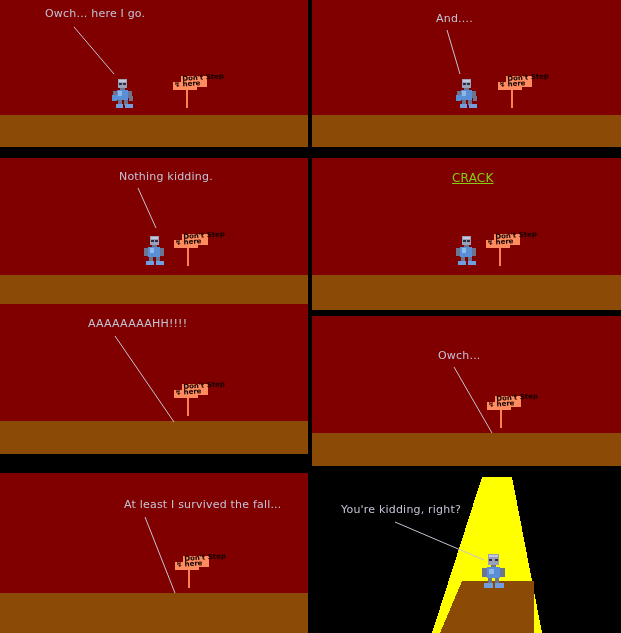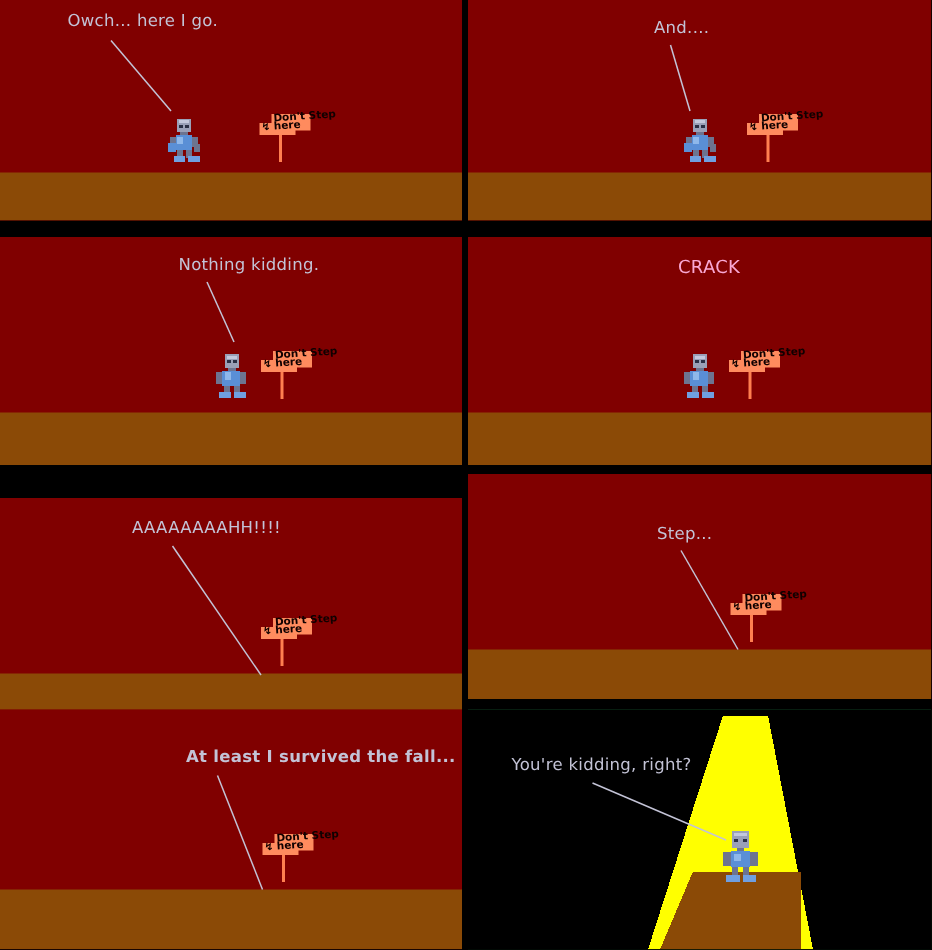--- a/index.html
+++ b/index.html
@@ -36,21 +36,22 @@
   .caption {
     position: absolute;
     color: #c3c3d6;
     font-family: "DejaVu Sans", sans-serif;
     font-size: 11px;
     line-height: 12px;
     white-space: nowrap;
     letter-spacing: 0.2px;
   }
   .caption.dark {
-    color: #f9a8d4;
+    color: #84cc16;
+    text-decoration: underline;
   }
   .pointer {
     position: absolute;
     background: transparent;
     overflow: visible;
   }
   .pointer svg { display: block; overflow: visible; }
 
   
   .sign {
@@ -284,21 +285,21 @@
 
     <div class="sign" style="left:174px; top:76px;">
       <div class="post"></div>
       <div class="board"></div>
       <div class="board2"></div>
       <div class="t1">Don't Step</div>
       <div class="t2">↯ here</div>
     </div>
   </div>
 
-  <div class="panel" style="left:0px; top:332px; width:308px; height:150px;">
+  <div class="panel" style="left:0px; top:304px; width:308px; height:150px;">
     <div class="sky" style="height:117px;"></div>
     <div class="ground" style="height:33px;"></div>
 
     <div class="caption" style="left:88px; top:14px;">AAAAAAAAHH!!!!</div>
 
     <div class="pointer" style="left:110px; top:30px; width:90px; height:92px;">
       <svg width="90" height="92">
           <line x1="5" y1="2" x2="64" y2="88" stroke="#c3c3d6" stroke-width="1"></line>
         </svg>
     </div>
@@ -309,42 +310,42 @@
       <div class="board2"></div>
       <div class="t1">Don't Step</div>
       <div class="t2">↯ here</div>
     </div>
   </div>
 
   <div class="panel" style="left:312px; top:316px; width:309px; height:150px;">
     <div class="sky" style="height:117px;"></div>
     <div class="ground" style="height:33px;"></div>
 
-    <div class="caption" style="left:126px; top:34px;">Step...</div>
+    <div class="caption" style="left:126px; top:34px;">Owch...</div>
 
     <div class="pointer" style="left:138px; top:49px; width:70px; height:72px;">
       <svg width="70" height="72">
           <line x1="4" y1="2" x2="42" y2="68" stroke="#c3c3d6" stroke-width="1"></line>
         </svg>
     </div>
 
     <div class="sign" style="left:175px; top:80px;">
       <div class="post"></div>
       <div class="board"></div>
       <div class="board2"></div>
       <div class="t1">Don't Step</div>
       <div class="t2">↯ here</div>
     </div>
   </div>
 
   <div class="panel" style="left:0px; top:473px; width:308px; height:160px;">
     <div class="sky" style="height:120px;"></div>
     <div class="ground" style="height:40px;"></div>
 
-    <div class="caption" style="left:124px; top:26px;font-weight:bold;">At least I survived the fall...</div>
+    <div class="caption" style="left:124px; top:26px;">At least I survived the fall...</div>
 
     <div class="pointer" style="left:140px; top:42px; width:70px; height:82px;">
       <svg width="70" height="82">
           <line x1="5" y1="2" x2="35" y2="78" stroke="#c3c3d6" stroke-width="1"></line>
         </svg>
     </div>
 
     <div class="sign" style="left:175px; top:83px;">
       <div class="post"></div>
       <div class="board"></div>

